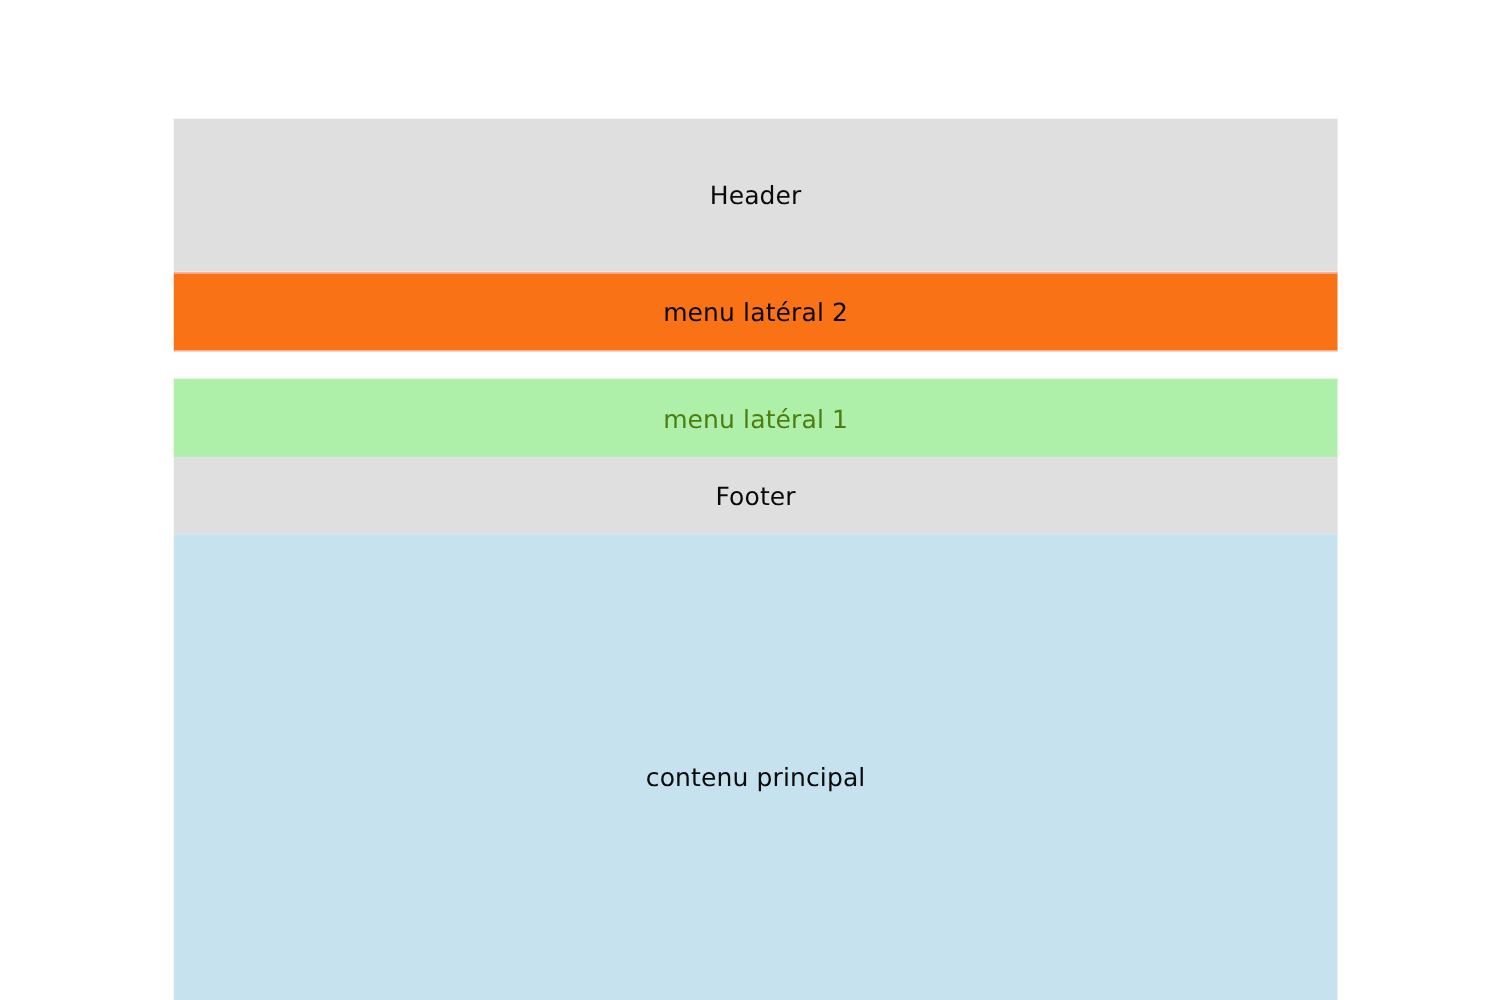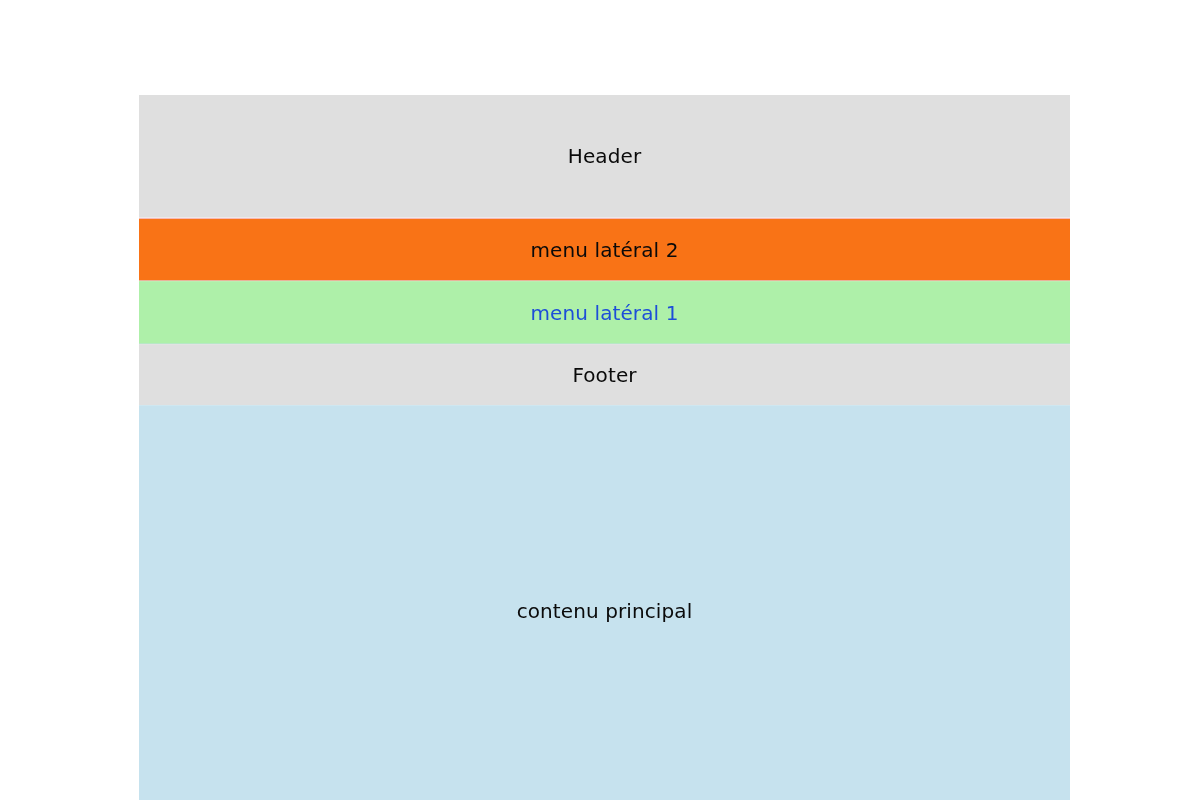--- a/index.html
+++ b/index.html
@@ -100,21 +100,21 @@
   <div id="layout-mock">
 
     <div class="band" id="header-band" style="background: rgb(223, 223, 223); color: rgb(10, 10, 10); height: 123px;">
       <span class="band-label">Header</span>
     </div>
 
     <div class="band" id="menu2-band" style="background: #f97316; color: rgb(10, 10, 10); height: 63px;">
       <span class="band-label">menu latéral 2</span>
     </div>
 
-    <div class="band" id="menu1-band" style="background: rgb(174, 240, 169); color: #1d4ed8; height: 63px;">
+    <div class="band" id="menu1-band" style="background: rgb(174, 240, 169); color: #4d7c0f; height: 63px; margin-top: 22px;">
       <span class="band-label">menu latéral 1</span>
     </div>
 
     <div class="band" id="footer-band" style="background: rgb(223, 223, 223); color: rgb(10, 10, 10); height: 61px;">
       <span class="band-label">Footer</span>
     </div>
 
     <div class="band" id="main-band" style="background: rgb(198, 226, 238); color: rgb(10, 10, 10);">
       <span class="band-label">contenu principal</span>
     </div>

